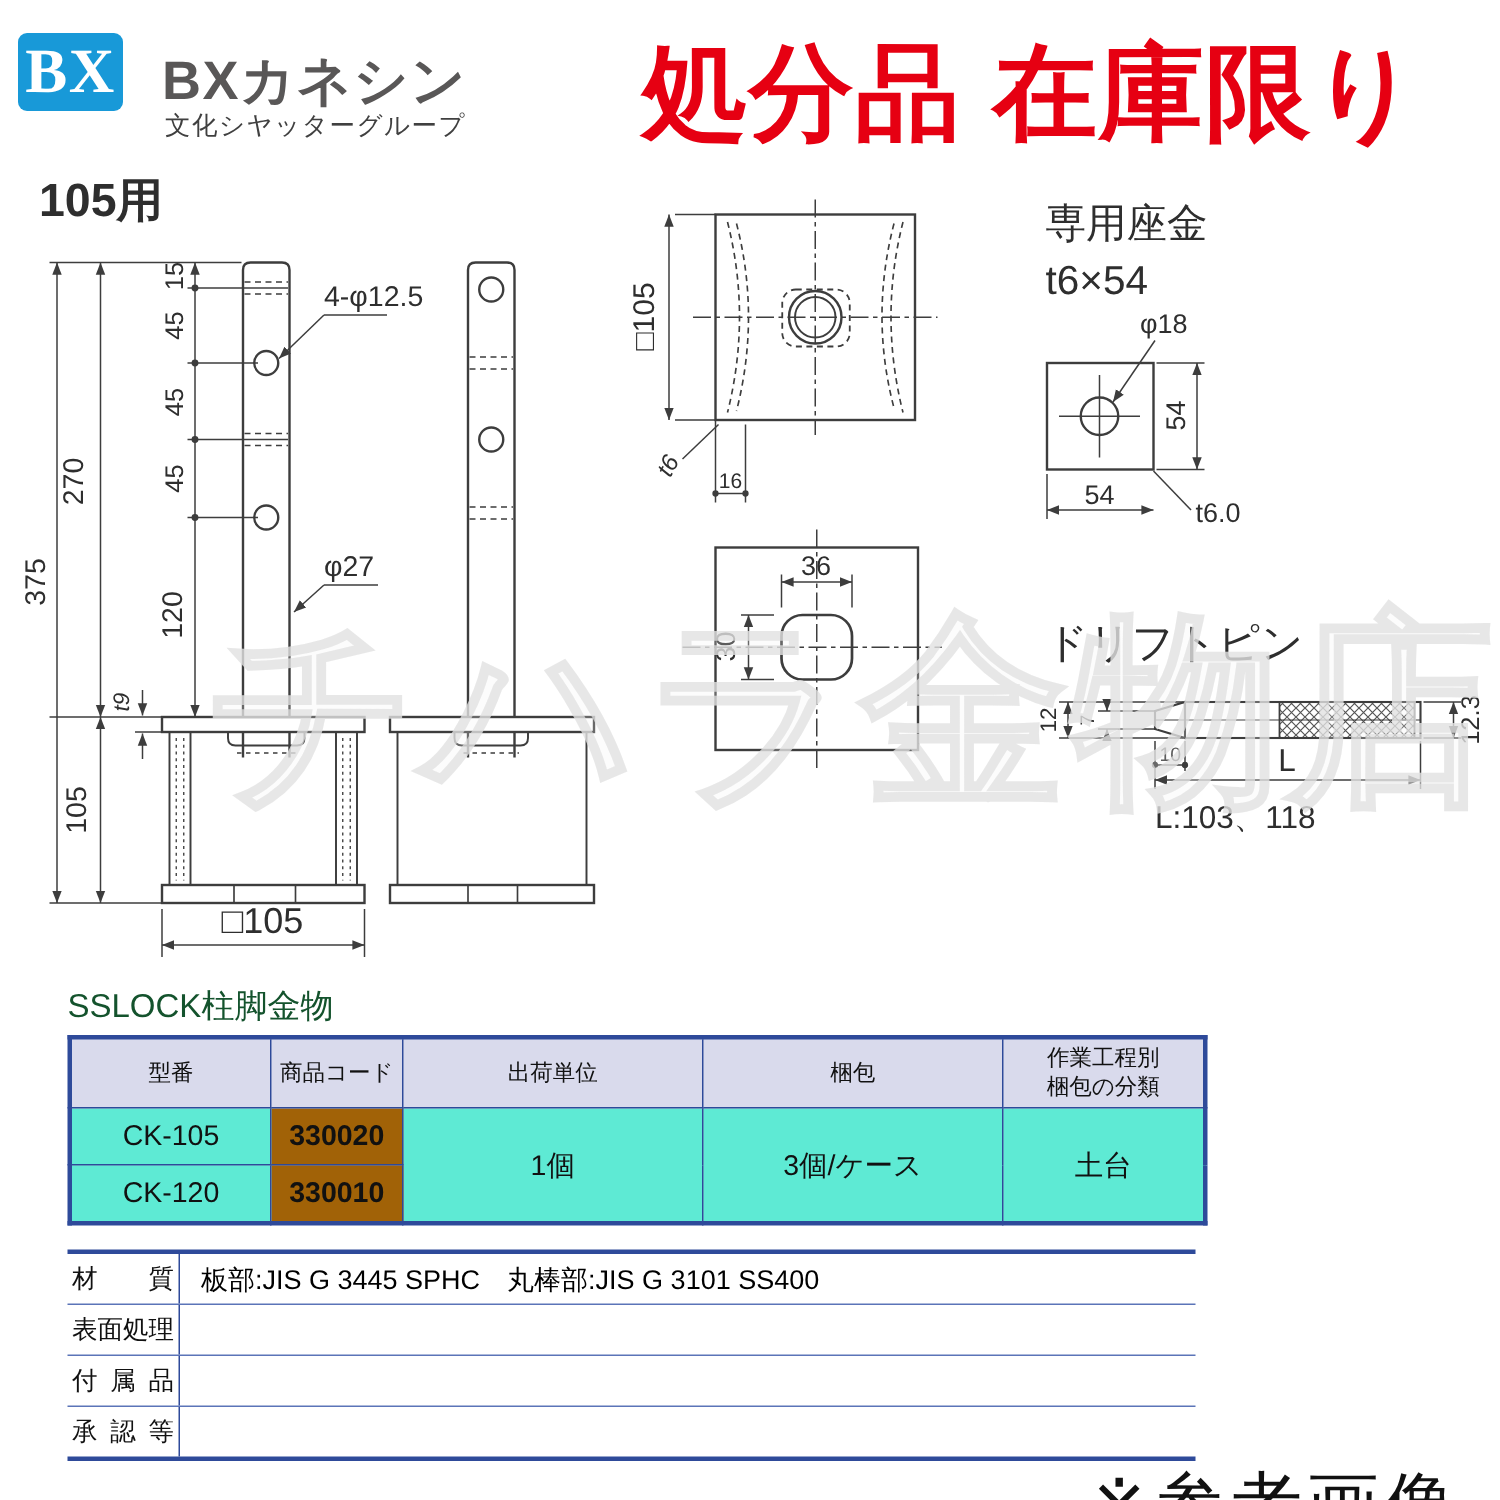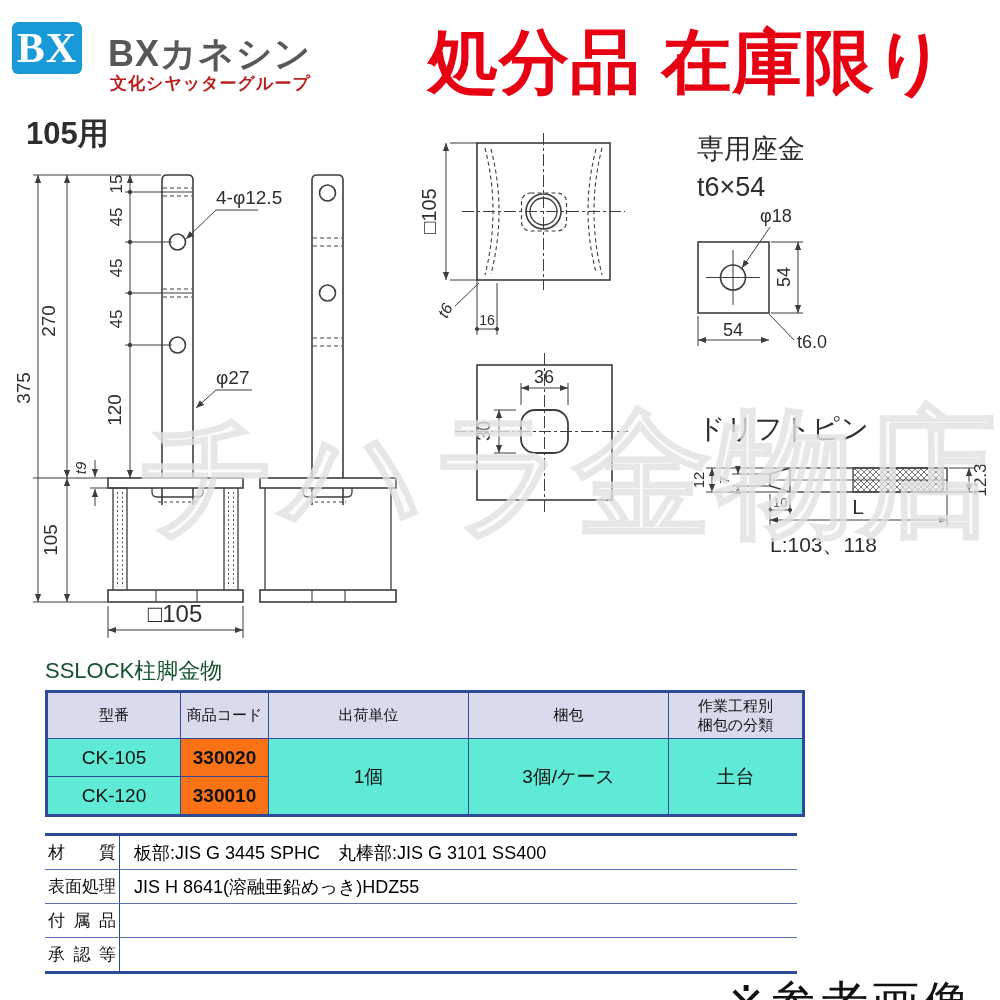--- a/index.html
+++ b/index.html
@@ -3,40 +3,40 @@
 <meta charset="utf-8">
 <style>
   html,body{margin:0;padding:0;background:#fff;}
   .canvas{position:relative;width:1000px;height:1000px;background:#ffffff;overflow:hidden;
           font-family:"Liberation Sans","DejaVu Sans",sans-serif;color:#222;}
   
   .logo-sq{position:absolute;left:12px;top:22px;width:70px;height:52px;background:#1899d8;border-radius:6px;
            display:flex;align-items:center;justify-content:center;color:#fff;
            font-family:"Liberation Serif","DejaVu Serif",serif;font-size:42px;font-weight:600;letter-spacing:1px;}
   .logo-name{position:absolute;left:108px;top:30px;font-size:36px;font-weight:600;color:#595757;letter-spacing:1px;}
-  .logo-group{position:absolute;left:110px;top:72px;font-size:17px;font-weight:700;color:#b91c1c;letter-spacing:1px;}
+  .logo-group{position:absolute;left:110px;top:72px;font-size:17px;font-weight:400;color:#404040;letter-spacing:1px;}
   
   .banner{position:absolute;left:428px;top:16px;font-size:70px;font-weight:900;color:#e60012;
           letter-spacing:1px;white-space:nowrap;}
   
   .dw-svg{position:absolute;left:0;top:100px;}
   .dw-svg text{fill:#2e2e2e;font-family:"Liberation Sans","DejaVu Sans",sans-serif;}
   
   .watermark{position:absolute;left:138px;top:382px;font-size:138px;font-weight:700;letter-spacing:4px;
              white-space:nowrap;color:rgba(242,242,242,0.30);-webkit-text-stroke:2.2px #e2e2e2;opacity:.8;
              pointer-events:none;}
   
   .tbl-title{position:absolute;left:45px;top:656px;font-size:22px;font-weight:400;color:#14532d;}
   table.prod{position:absolute;left:45px;top:690px;border-collapse:collapse;table-layout:fixed;
              width:757px;border:3px solid #2e4a9a;font-size:18px;color:#111;}
   table.prod th,table.prod td{border:1.5px solid #2e4a9a;text-align:center;padding:0;}
   table.prod th{background:#d9daec;font-weight:500;font-size:15px;height:45px;}
   table.prod th.small{font-size:15px;line-height:1.25;}
   table.prod td{height:37px;font-size:19px;background:#5eead4;}
-  table.prod td.code{background:#f97316;font-weight:700;}
+  table.prod td.code{background:#a16207;font-weight:700;}
   
   .specs{position:absolute;left:45px;top:833px;width:752px;border-top:3px solid #2e4a9a;border-bottom:3px solid #2e4a9a;}
   .spec-row{display:flex;align-items:center;height:33px;border-bottom:1px solid #5b74b8;}
   .spec-row:last-child{border-bottom:none;}
   .spec-label{width:68px;flex:0 0 68px;border-right:1.5px solid #2e4a9a;align-self:stretch;
               display:flex;align-items:center;font-size:17px;color:#111;padding:0 3px;}
   .spec-label span{width:100%;text-align:justify;text-align-last:justify;}
   .spec-value{padding-left:14px;font-size:18px;color:#000000;white-space:nowrap;}
   
   .ref-note{position:absolute;left:726px;top:925px;font-size:48px;font-weight:500;color:#111;
@@ -259,21 +259,20 @@
     <div class="spec-row">
       <div class="spec-label">
           <span>材 質</span>
         </div>
       <div class="spec-value">板部:JIS G 3445 SPHC　丸棒部:JIS G 3101 SS400</div>
     </div>
     <div class="spec-row">
       <div class="spec-label">
           <span>表面処理</span>
         </div>
-      <div class="spec-value">JIS H 8641(溶融亜鉛めっき)HDZ55</div>
     </div>
     <div class="spec-row">
       <div class="spec-label">
           <span>付 属 品</span>
         </div>
     </div>
     <div class="spec-row">
       <div class="spec-label">
           <span>承 認 等</span>
         </div>

